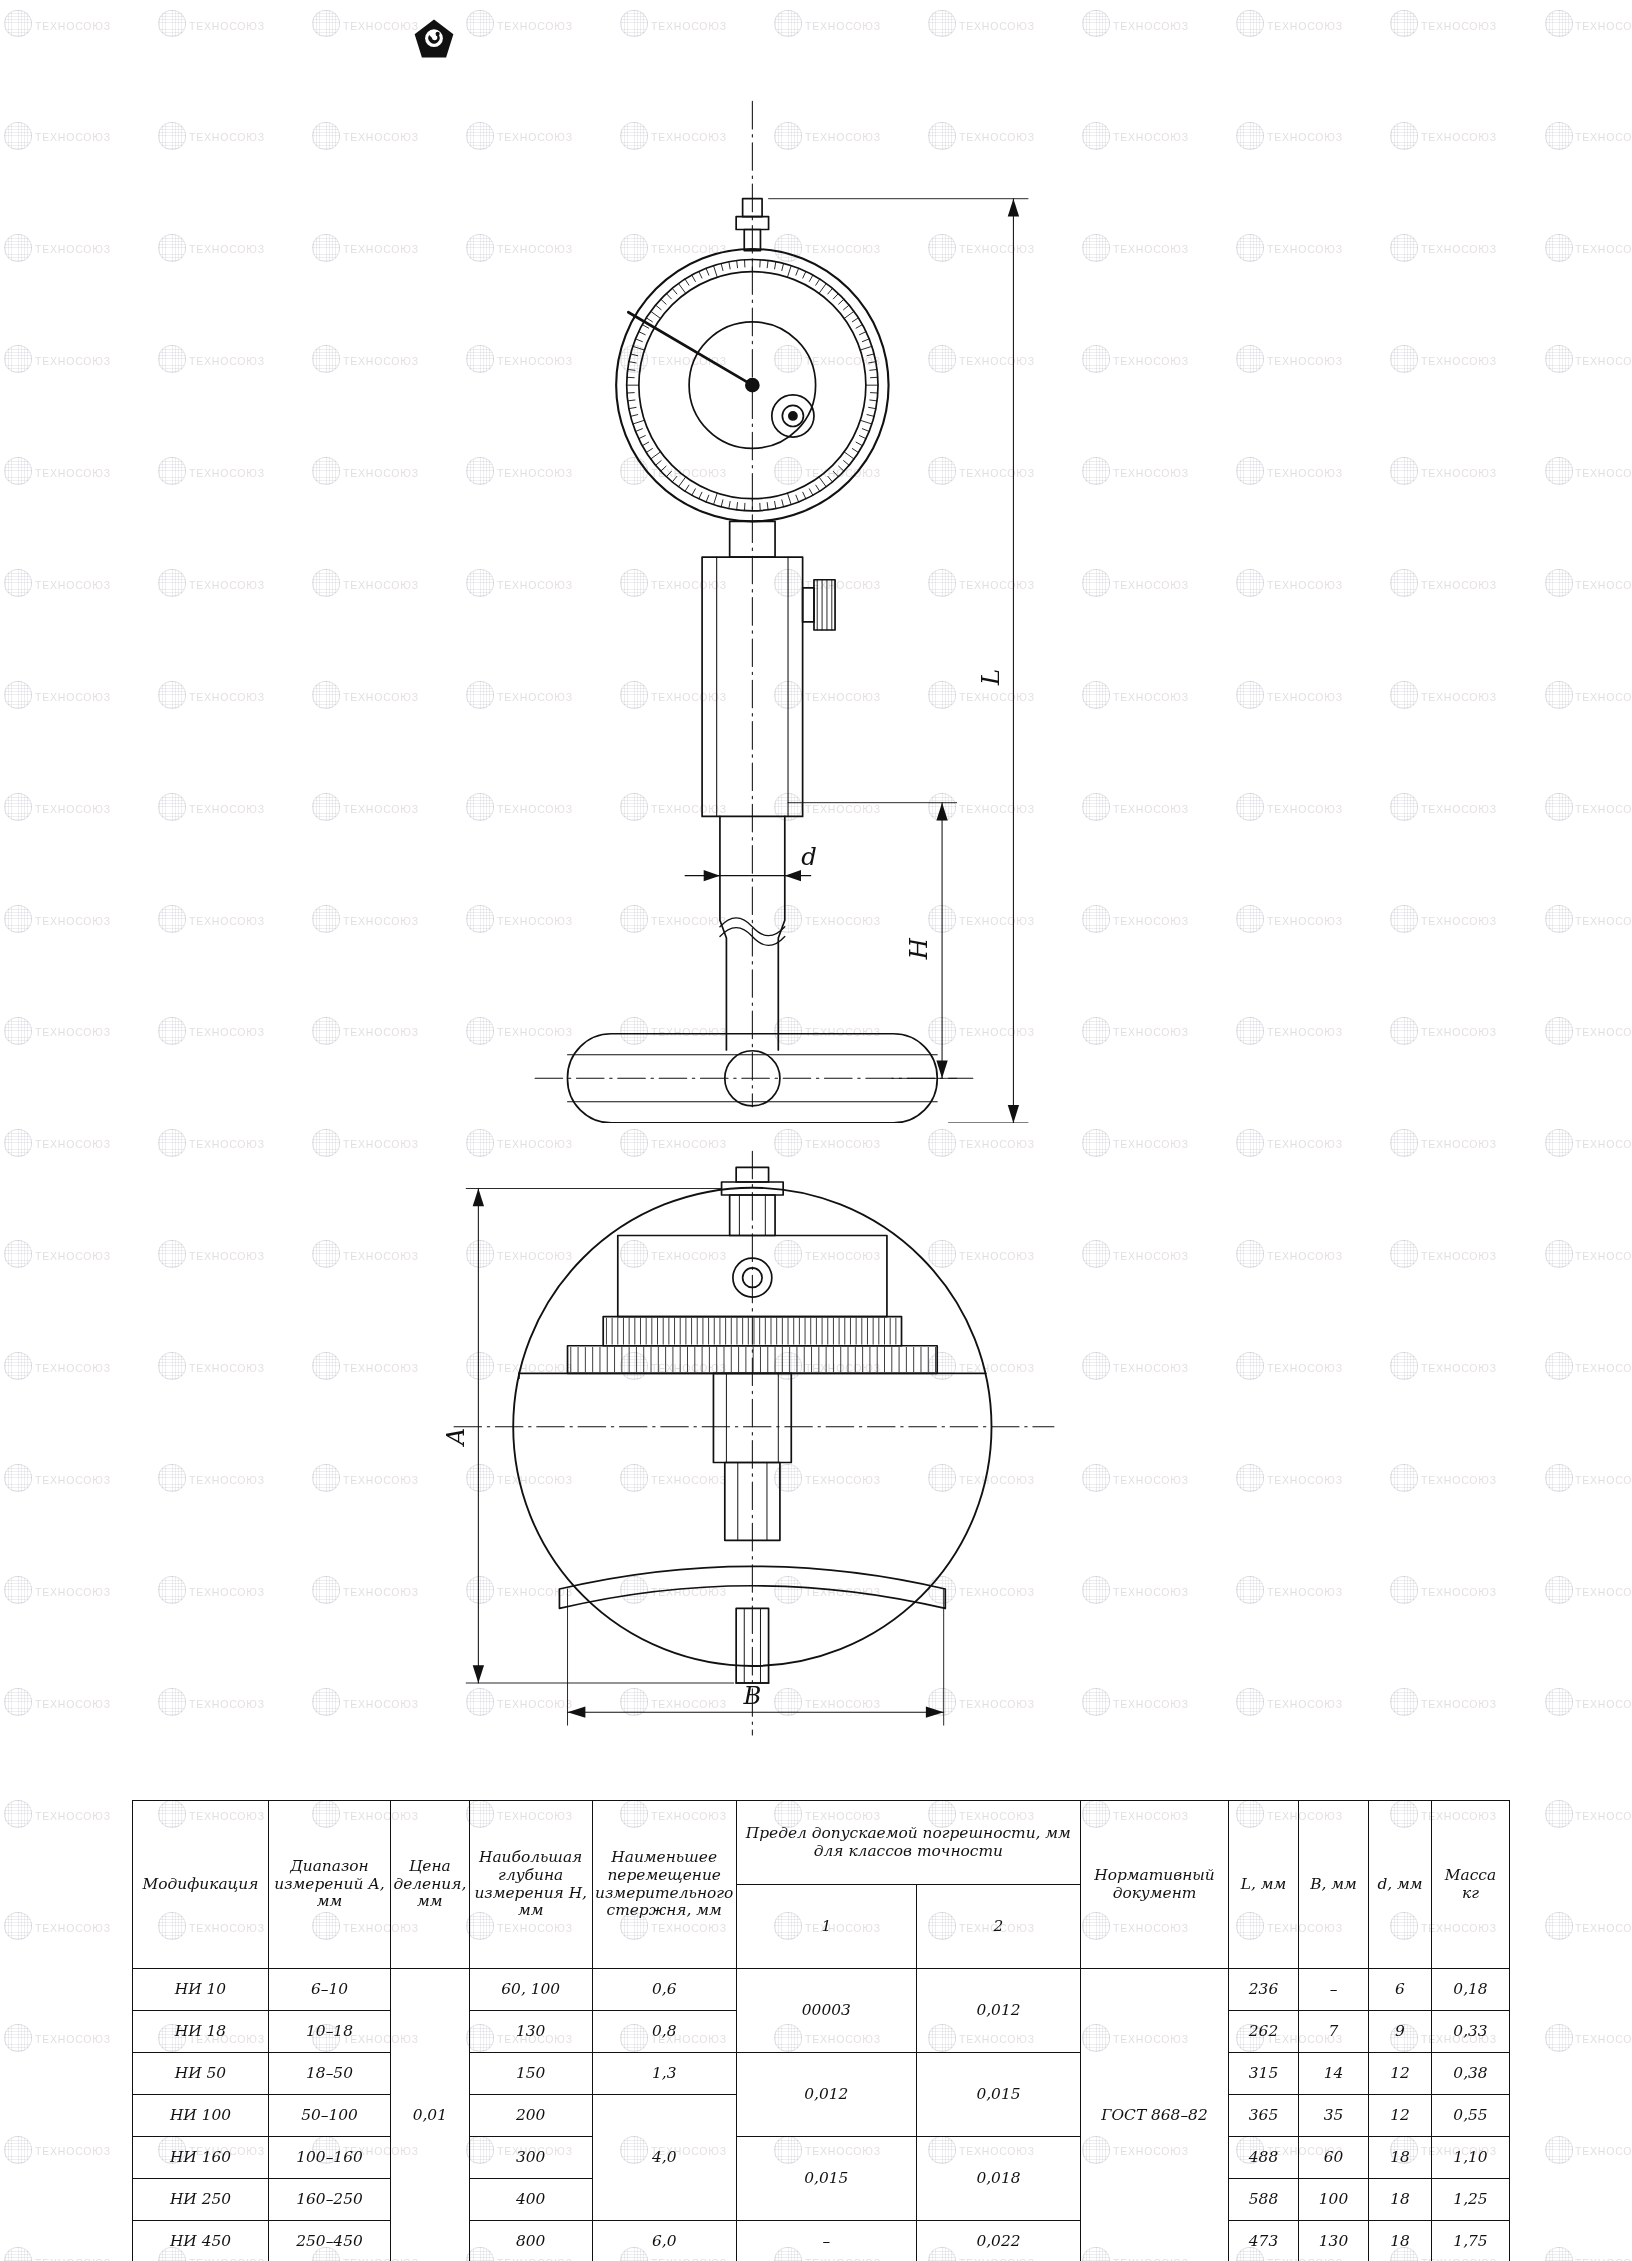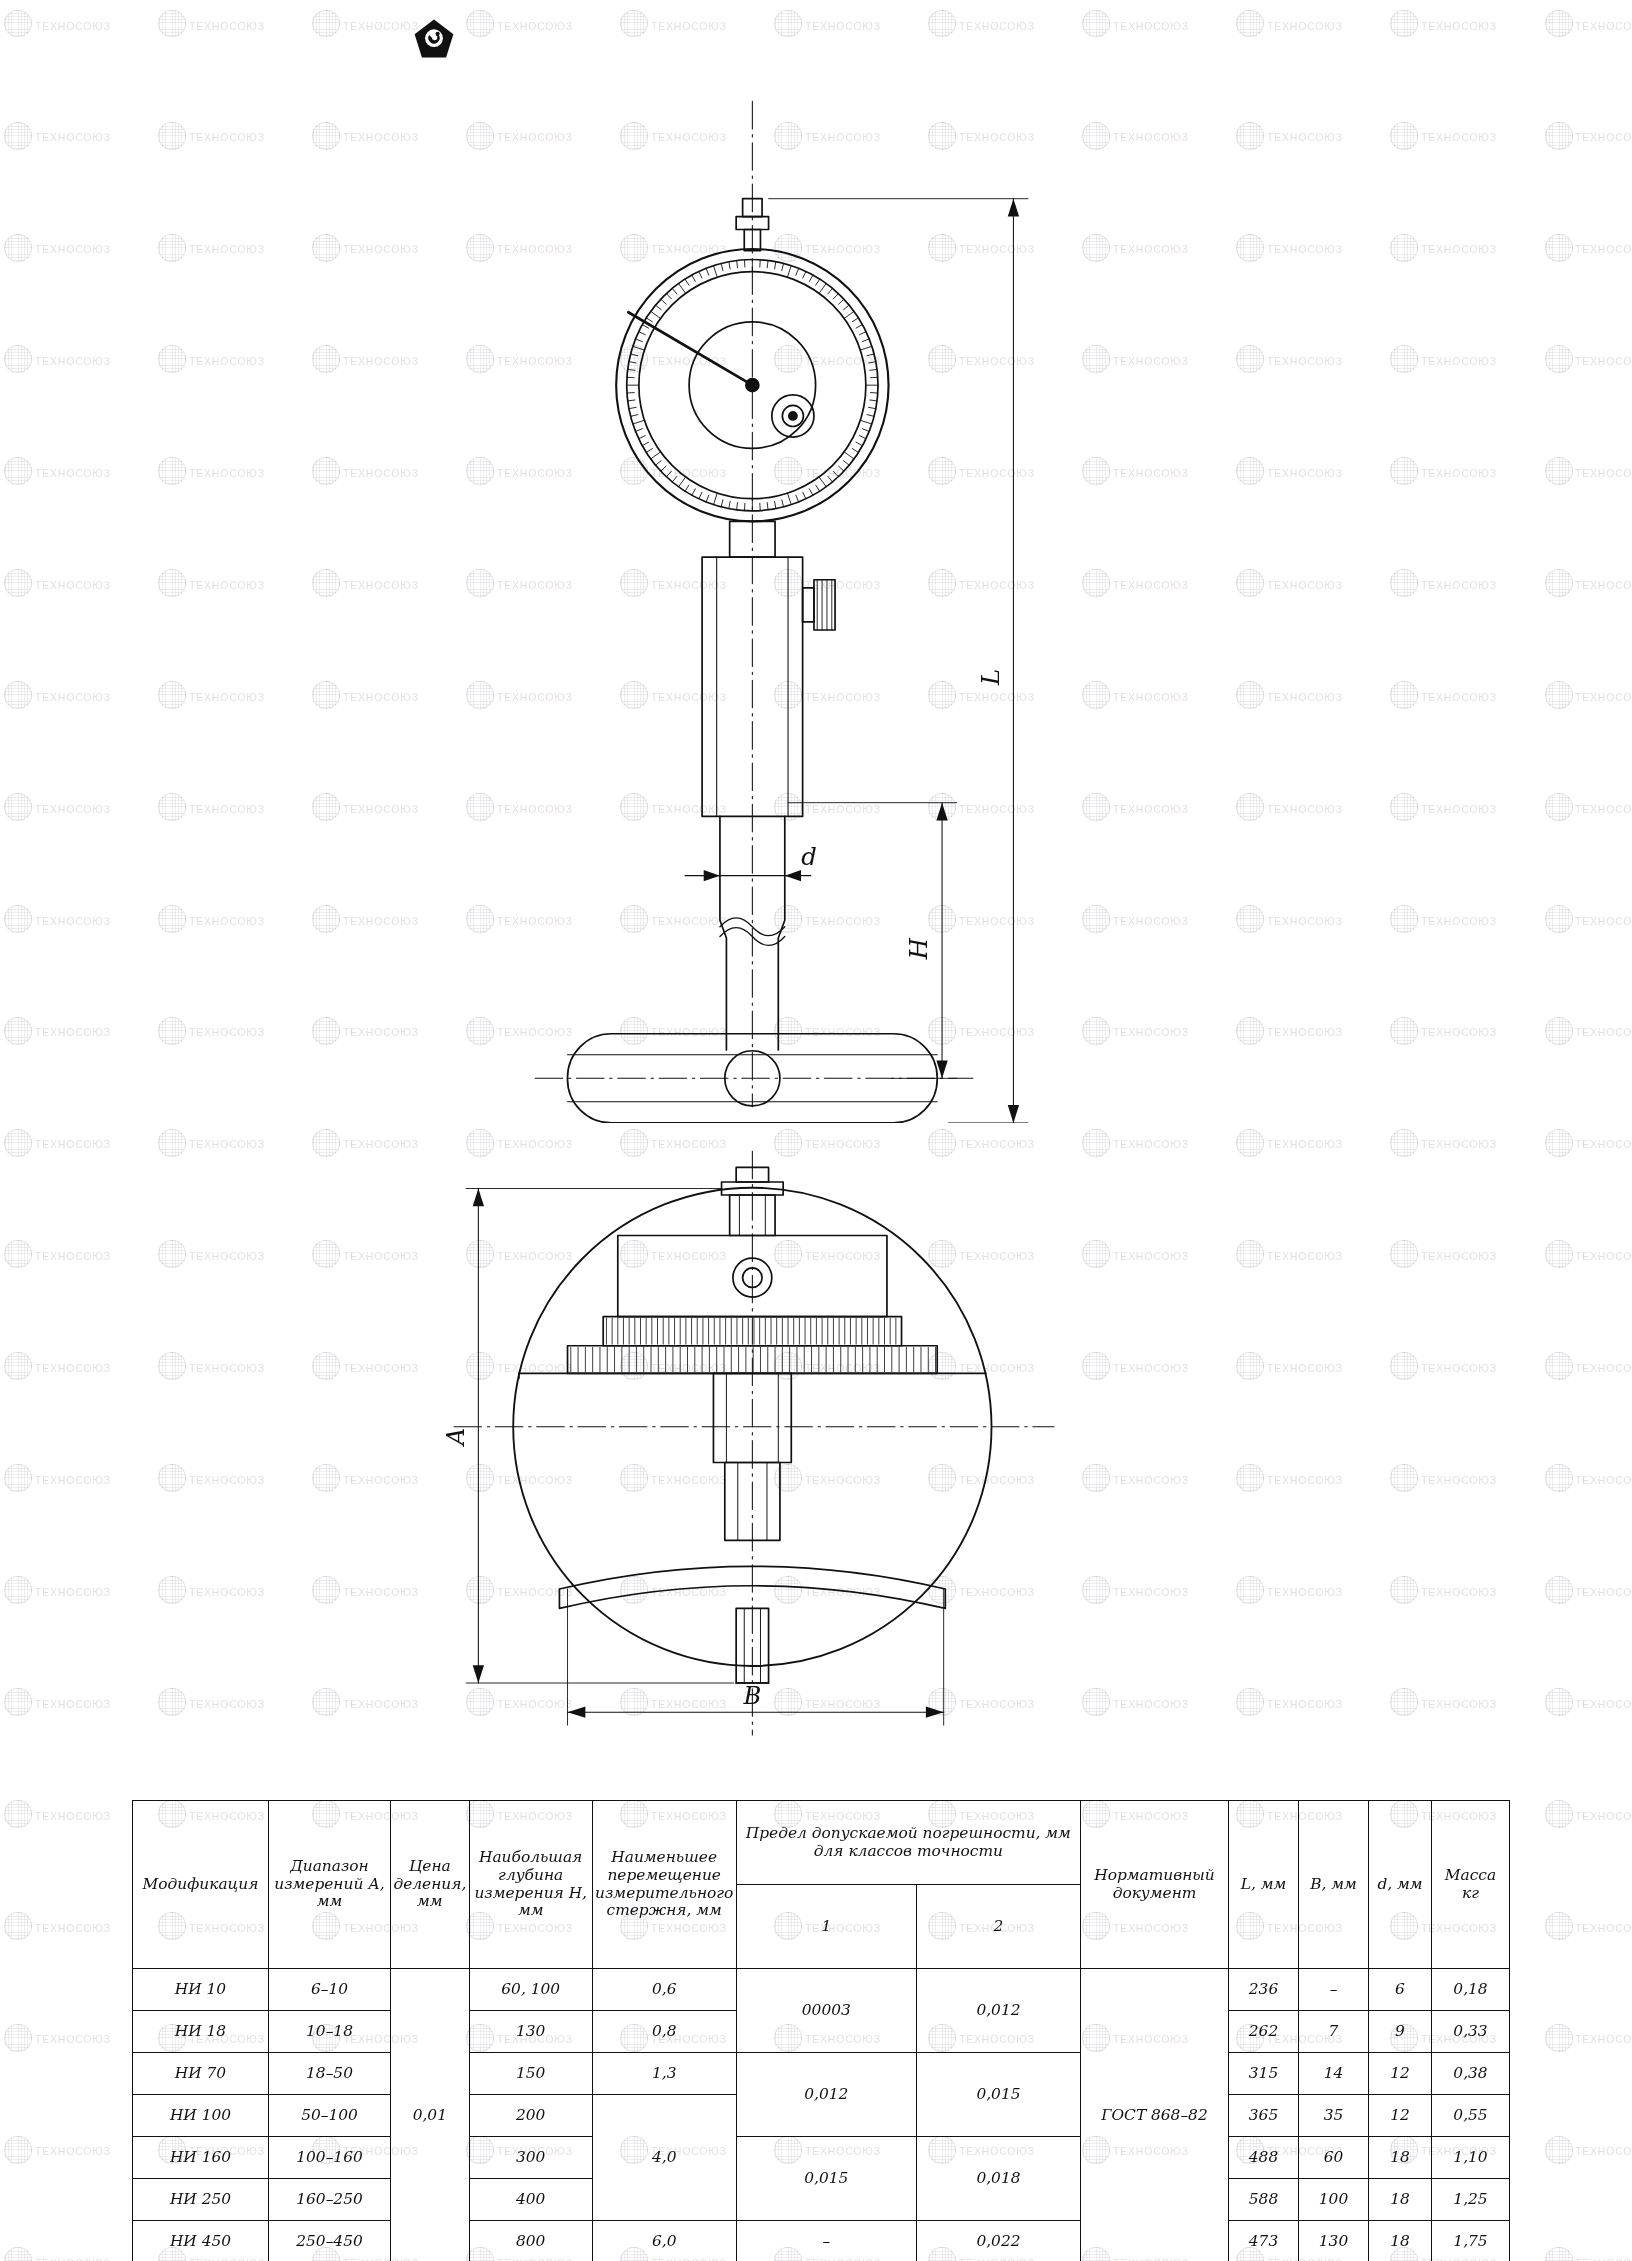--- a/index.html
+++ b/index.html
@@ -977,21 +977,21 @@
           <td>10–18</td>
           <td>130</td>
           <td>0,8</td>
           <td>262</td>
           <td>7</td>
           <td>9</td>
           <td>0,33</td>
         </tr>
 
         <tr>
-          <td>НИ 70</td>
+          <td>НИ 50</td>
           <td>18–50</td>
           <td>150</td>
           <td>1,3</td>
           <td rowspan="2">0,012</td>
           <td rowspan="2">0,015</td>
           <td>315</td>
           <td>14</td>
           <td>12</td>
           <td>0,38</td>
         </tr>

